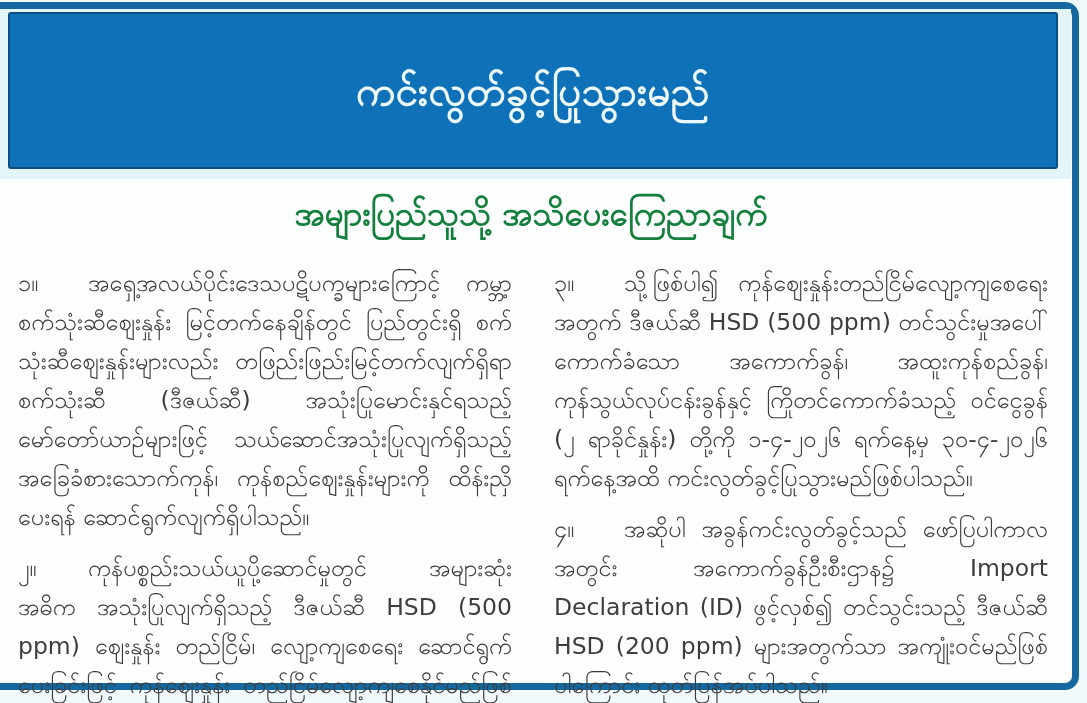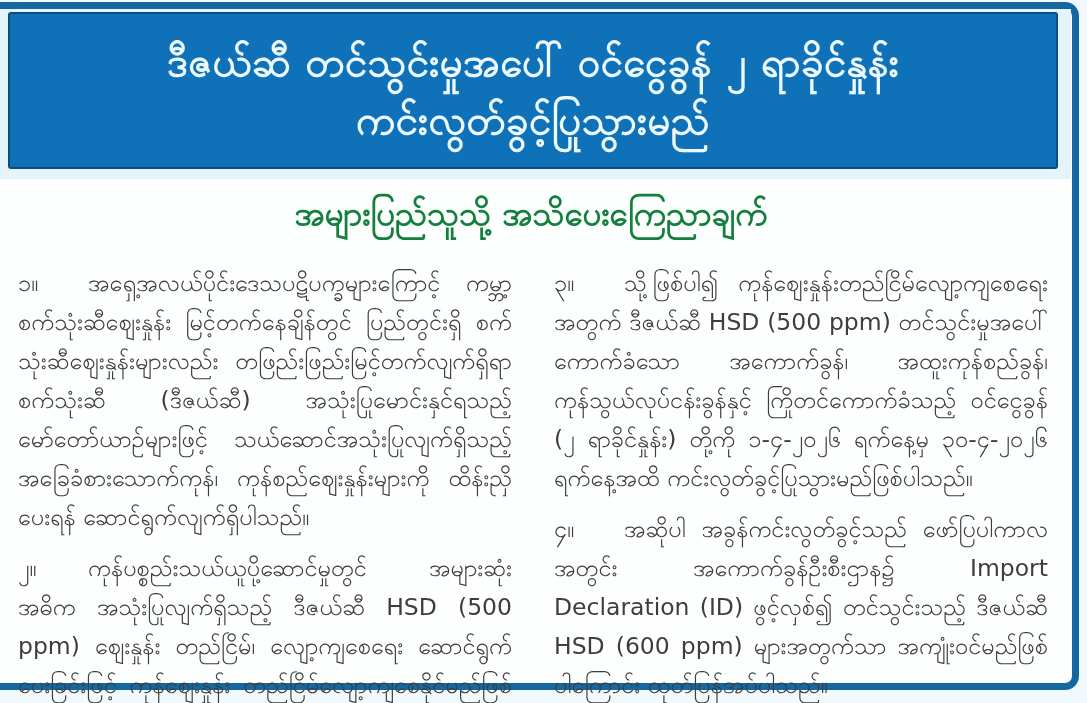--- a/index.html
+++ b/index.html
@@ -105,21 +105,20 @@
 </style>
 </head>
 <body>
 
 <div class="stage">
 
   <div class="frame"></div>
   <div class="frame-inner-wash"></div>
 
   <div class="banner">
-    <div class="banner-line">ဒီဇယ်ဆီ တင်သွင်းမှုအပေါ် ဝင်ငွေခွန် ၂ ရာခိုင်နှုန်း</div>
     <div class="banner-line">ကင်းလွတ်ခွင့်ပြုသွားမည်</div>
   </div>
 
   <div class="doc-title">အများပြည်သူသို့ အသိပေးကြေညာချက်</div>
 
   <div class="columns">
 
     <div class="col">
       <p class="para">
         <span class="num">၁။</span><span>အရှေ့အလယ်ပိုင်းဒေသပဋိပက္ခများကြောင့် ကမ္ဘာ့စက်သုံးဆီဈေးနှုန်း မြင့်တက်နေချိန်တွင် ပြည်တွင်းရှိ စက်သုံးဆီဈေးနှုန်းများလည်း တဖြည်းဖြည်းမြင့်တက်လျက်ရှိရာ စက်သုံးဆီ (ဒီဇယ်ဆီ) အသုံးပြုမောင်းနှင်ရသည့် မော်တော်ယာဉ်များဖြင့် သယ်ဆောင်အသုံးပြုလျက်ရှိသည့် အခြေခံစားသောက်ကုန်၊ ကုန်စည်ဈေးနှုန်းများကို ထိန်းညှိပေးရန် ဆောင်ရွက်လျက်ရှိပါသည်။</span>
@@ -127,20 +126,20 @@
       <p class="para">
         <span class="num">၂။</span><span>ကုန်ပစ္စည်းသယ်ယူပို့ဆောင်မှုတွင် အများဆုံးအဓိက အသုံးပြုလျက်ရှိသည့် ဒီဇယ်ဆီ HSD (500 ppm) ဈေးနှုန်း တည်ငြိမ်၊ လျော့ကျစေရေး ဆောင်ရွက်ပေးခြင်းဖြင့် ကုန်ဈေးနှုန်း တည်ငြိမ်လျော့ကျစေနိုင်မည်ဖြစ်ပါသည်။</span>
       </p>
     </div>
 
     <div class="col">
       <p class="para">
         <span class="num">၃။</span><span>သို့ဖြစ်ပါ၍ ကုန်ဈေးနှုန်းတည်ငြိမ်လျော့ကျစေရေး အတွက် ဒီဇယ်ဆီ HSD (500 ppm) တင်သွင်းမှုအပေါ် ကောက်ခံသော အကောက်ခွန်၊ အထူးကုန်စည်ခွန်၊ ကုန်သွယ်လုပ်ငန်းခွန်နှင့် ကြိုတင်ကောက်ခံသည့် ဝင်ငွေခွန် (၂ ရာခိုင်နှုန်း) တို့ကို ၁-၄-၂၀၂၆ ရက်နေ့မှ ၃၀-၄-၂၀၂၆ ရက်နေ့အထိ ကင်းလွတ်ခွင့်ပြုသွားမည်ဖြစ်ပါသည်။</span>
       </p>
       <p class="para">
-        <span class="num">၄။</span><span>အဆိုပါ အခွန်ကင်းလွတ်ခွင့်သည် ဖော်ပြပါကာလအတွင်း အကောက်ခွန်ဦးစီးဌာန၌ Import Declaration (ID) ဖွင့်လှစ်၍ တင်သွင်းသည့် ဒီဇယ်ဆီ HSD (600 ppm) များအတွက်သာ အကျုံးဝင်မည်ဖြစ်ပါကြောင်း ထုတ်ပြန်အပ်ပါသည်။</span>
+        <span class="num">၄။</span><span>အဆိုပါ အခွန်ကင်းလွတ်ခွင့်သည် ဖော်ပြပါကာလအတွင်း အကောက်ခွန်ဦးစီးဌာန၌ Import Declaration (ID) ဖွင့်လှစ်၍ တင်သွင်းသည့် ဒီဇယ်ဆီ HSD (200 ppm) များအတွက်သာ အကျုံးဝင်မည်ဖြစ်ပါကြောင်း ထုတ်ပြန်အပ်ပါသည်။</span>
       </p>
       <div class="signature">ဘဏ္ဍာရေးနှင့်အခွန်ဝန်ကြီးဌာန</div>
     </div>
 
   </div>
 
 </div>
 
 </body></html>

